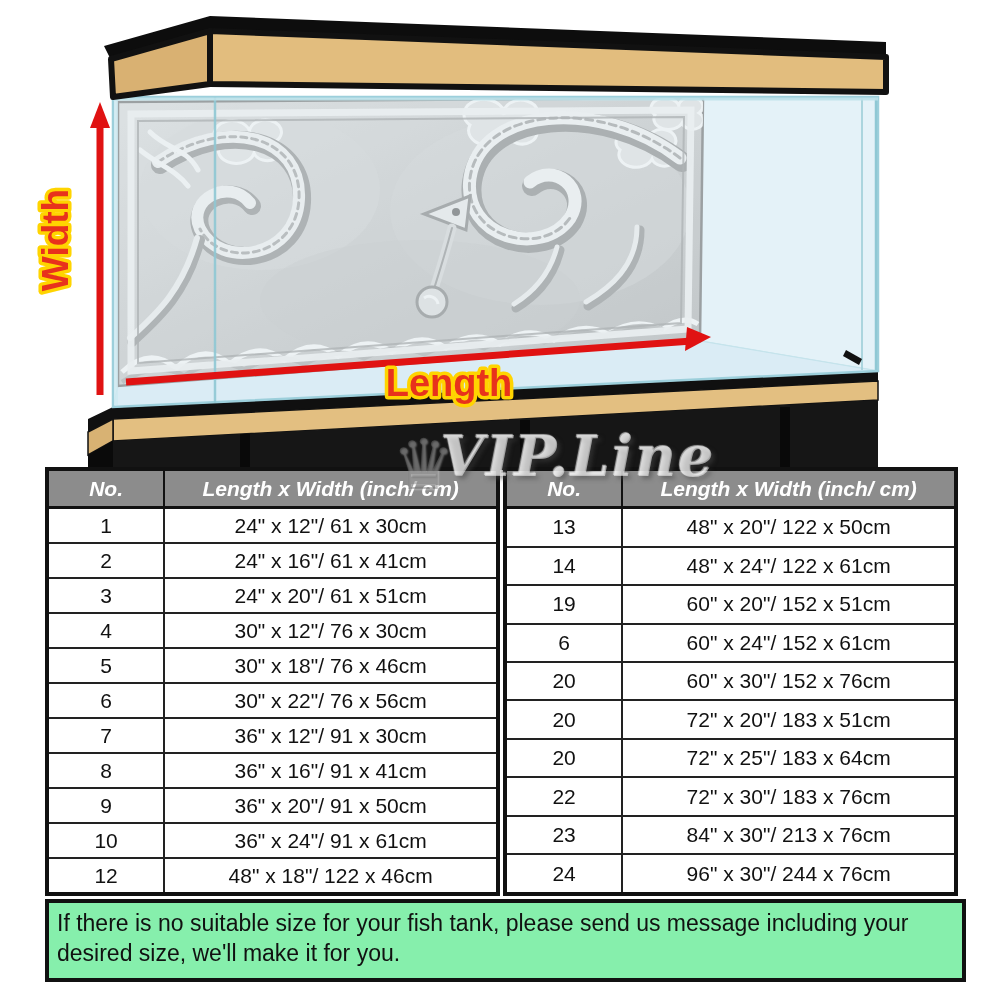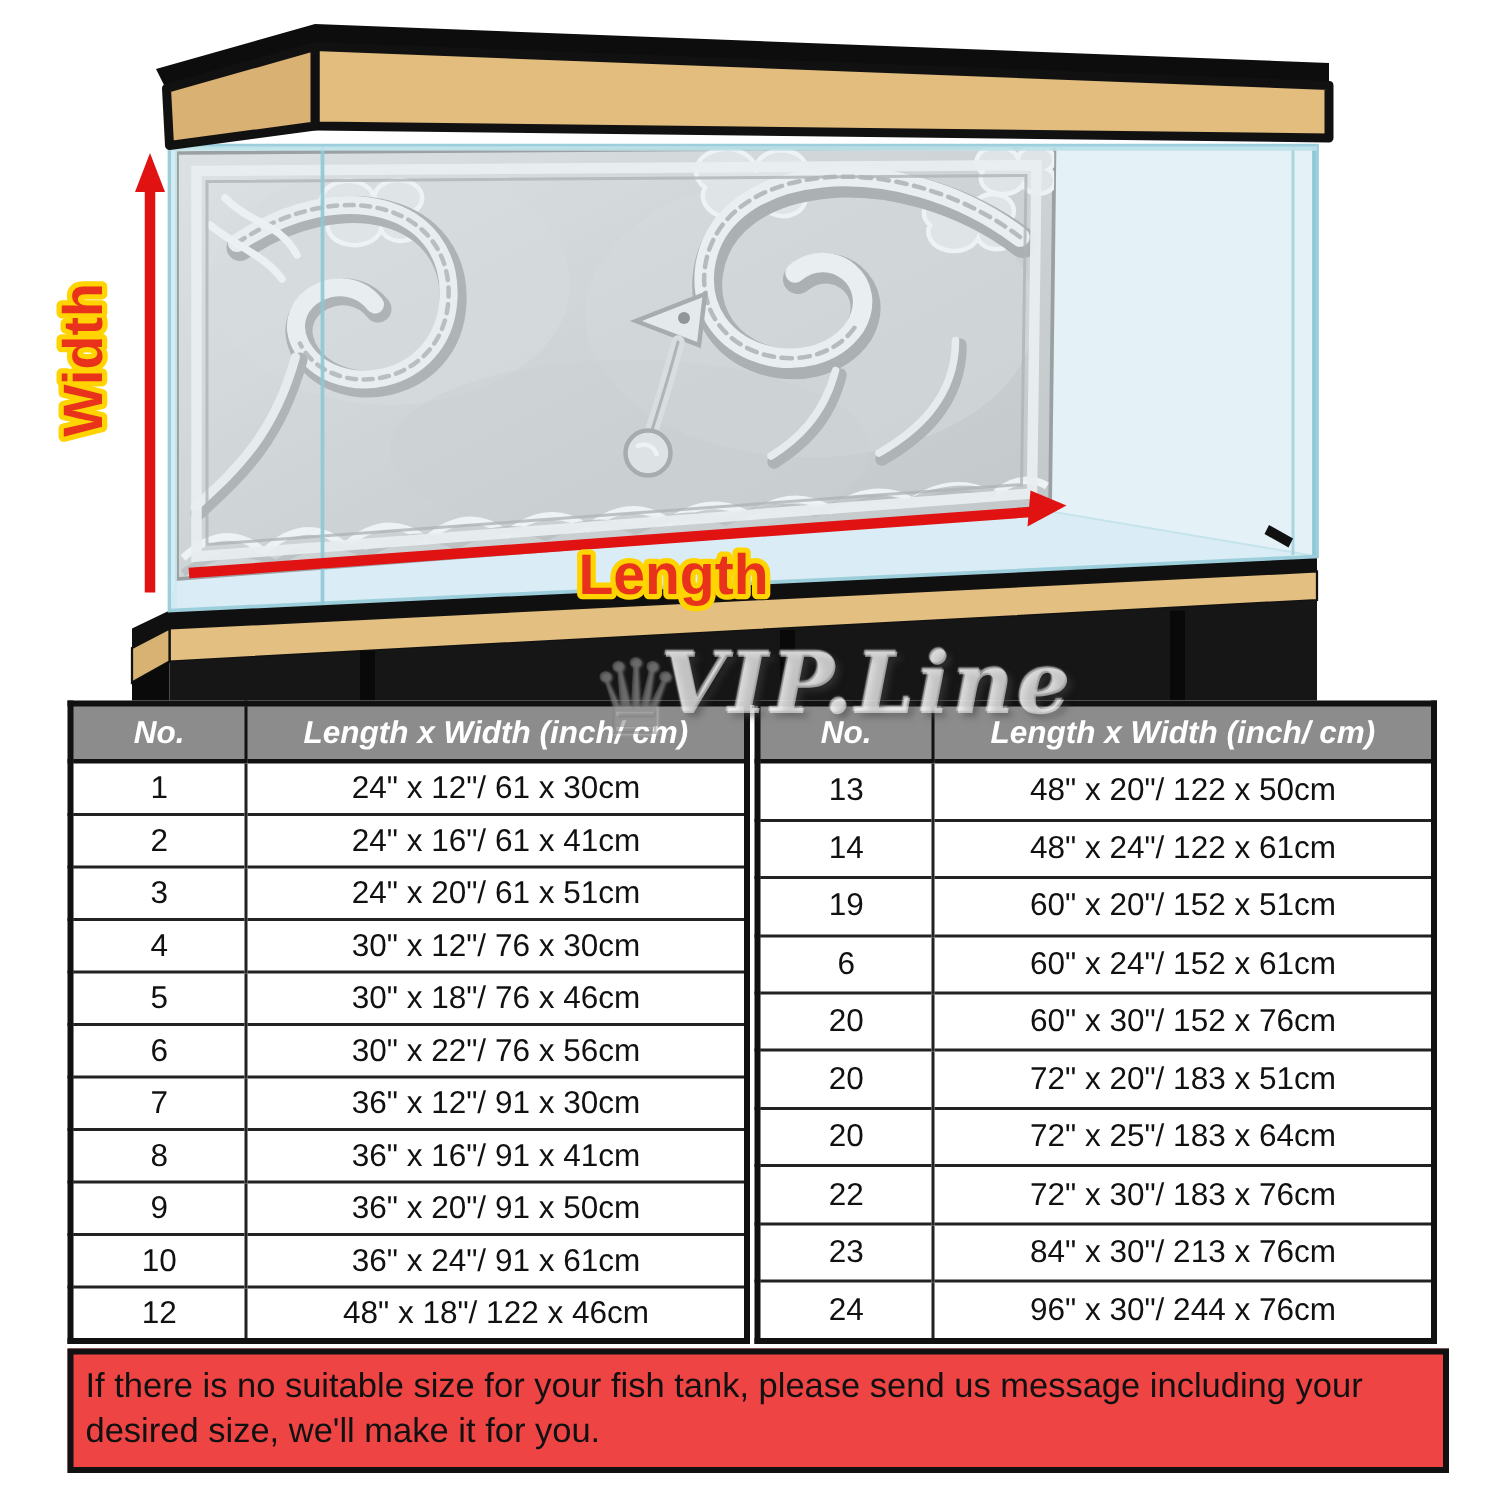--- a/index.html
+++ b/index.html
@@ -38,21 +38,21 @@
     height:33px;border:2px solid #111;border-bottom:3px solid #111;text-align:center;font-style:italic;
   }
   .tables td{
     font-size:21px;color:#111;text-align:center;height:31px;
     border-top:2px solid #222;white-space:nowrap;overflow:hidden;
   }
   .tables td.col-no{border-right:2px solid #222;}
   
   .note-box{
     position:absolute;left:45px;top:899px;width:897px;z-index:2;
-    background:#ef4444;border:4px solid #111;padding:5px 8px 9px 8px;
+    background:#86efac;border:4px solid #111;padding:5px 8px 9px 8px;
     font-size:23px;line-height:1.32;color:#111;
   }
 </style>
 </head>
 <body>
 
 <div id="canvas">
 
   <svg id="tank-svg" width="1000" height="470" viewBox="0 0 1000 470">
     <defs>

